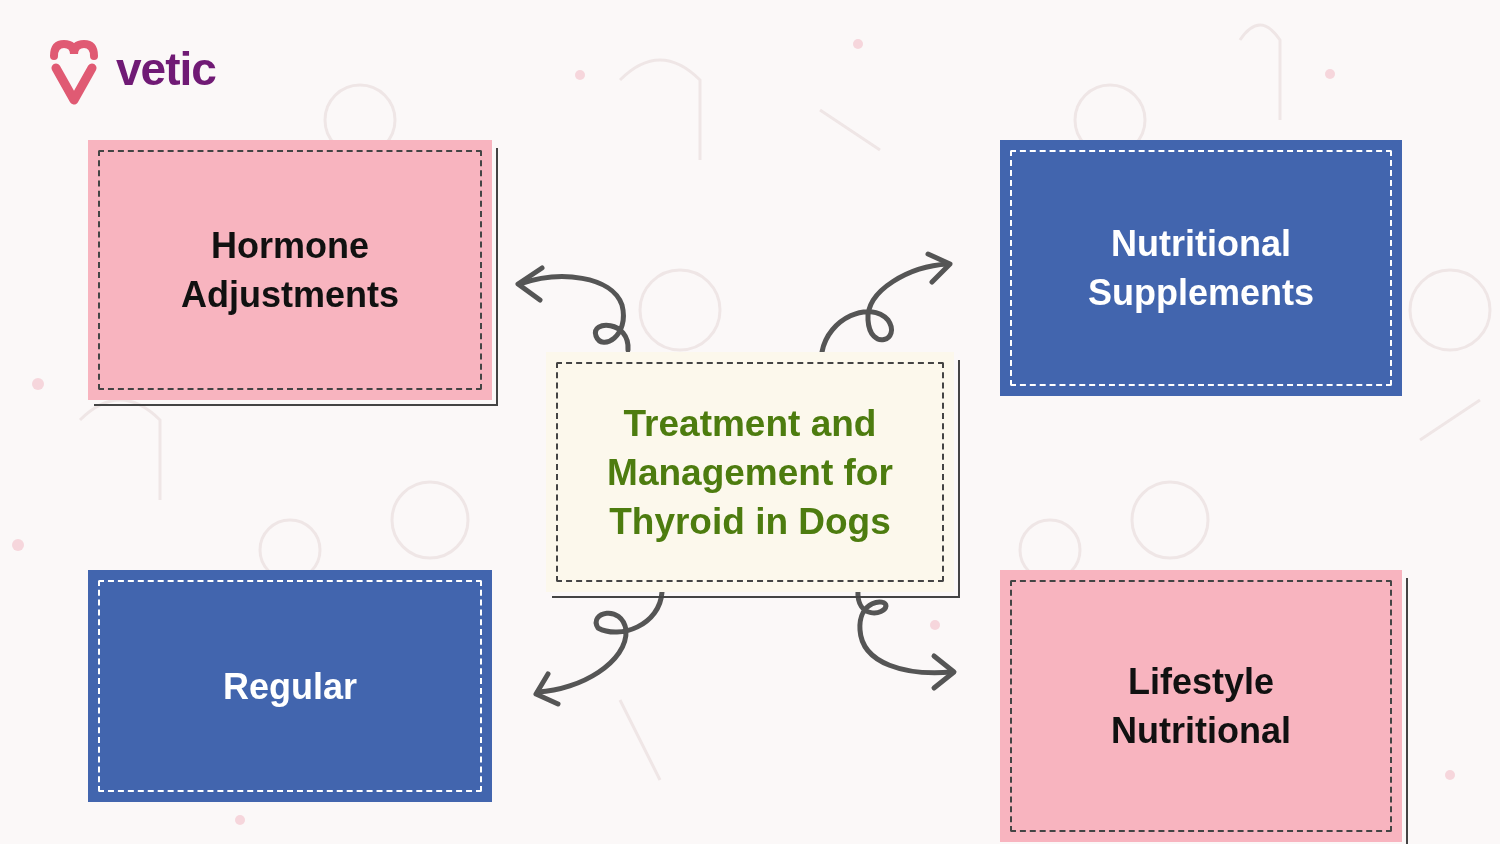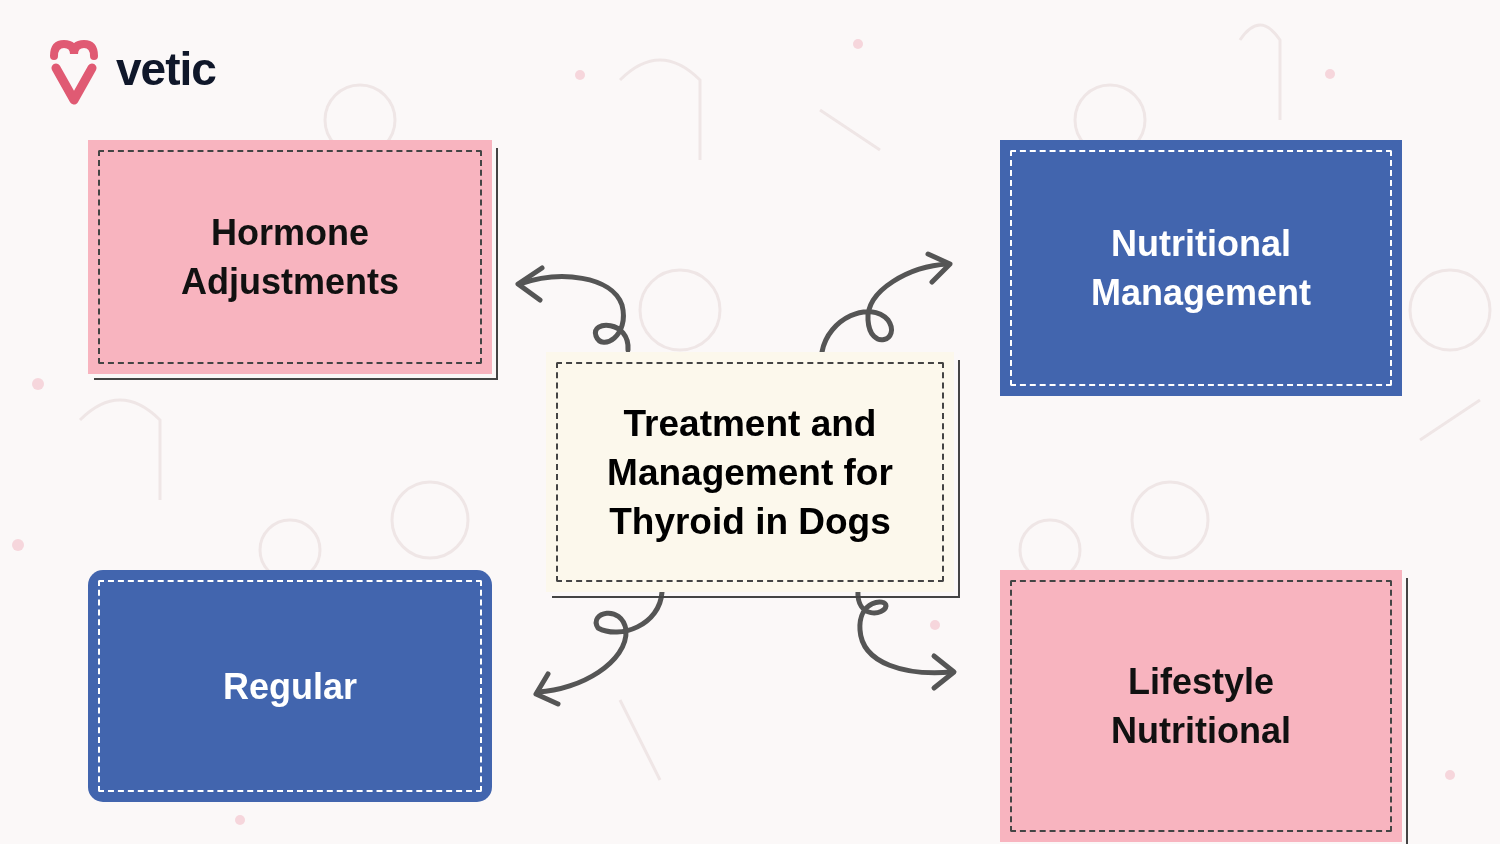--- a/index.html
+++ b/index.html
@@ -43,64 +43,64 @@
     <circle cx="1450" cy="775" r="5"></circle>
       <circle cx="580" cy="75" r="5"></circle>
   </g>
 </svg>
 
 <div class="logo">
   <svg width="56" height="66" viewBox="0 0 56 66">
     <path d="M8 16 Q8 4 18 4 Q28 4 28 14 Q28 4 38 4 Q48 4 48 16" fill="none" stroke="#e05a73" stroke-width="8" stroke-linecap="round"></path>
     <path d="M10 28 L28 60 L46 28" fill="none" stroke="#e05a73" stroke-width="9" stroke-linecap="round" stroke-linejoin="round"></path>
   </svg>
-  <span class="logo-text" style="color:#0f172a">vetic</span>
+  <span class="logo-text" style="color:#701a75">vetic</span>
 </div>
 
 <svg class="arrows" width="1500" height="844">
   <g fill="none" stroke="#555" stroke-width="5" stroke-linecap="round" stroke-linejoin="round">
     <path d="M628 350 C630 320 590 320 596 336 C602 352 630 336 622 305 C612 276 560 270 520 284"></path>
     <path d="M542 268 L518 284 L540 300"></path>
     <path d="M822 352 C828 318 870 300 888 320 C902 340 870 352 868 320 C866 290 910 266 948 264"></path>
     <path d="M928 254 L950 264 L932 282"></path>
     <path d="M662 592 C660 625 620 640 598 628 C588 612 622 604 626 630 C628 662 580 690 538 692"></path>
     <path d="M548 674 L536 694 L558 704"></path>
     <path d="M858 590 C856 620 885 615 886 606 C886 598 858 600 860 630 C862 664 906 676 952 672"></path>
     <path d="M934 656 L954 672 L934 688"></path>
   </g>
 </svg>
 
 <div class="box" style="left:546px;top:352px;width:408px;height:240px;background:#fcf8ec;">
   <div class="shadow" style="border-color:#444;"></div>
   <div class="dash" style="border-color:#444;"></div>
-  <div class="box-text" style="color:#000000;font-size:37px;">
+  <div class="box-text" style="color:#4d7c0f;font-size:37px;">
     <div>Treatment and</div>
     <div>Management for</div>
     <div>Thyroid in Dogs</div>
   </div>
 </div>
 
-<div class="box" style="left:88px;top:140px;width:404px;height:234px;background:#f8b4bf;">
+<div class="box" style="left:88px;top:140px;width:404px;height:260px;background:#f8b4bf;">
   <div class="shadow"></div>
   <div class="dash" style="border-color:#444;"></div>
   <div class="box-text" style="color:#111;">
     <div>Hormone</div>
     <div>Adjustments</div>
   </div>
 </div>
 
 <div class="box" style="left:1000px;top:140px;width:402px;height:256px;background:#4265ae;">
   <div class="dash" style="border-color:#fff;"></div>
   <div class="box-text" style="color:#fff;">
     <div>Nutritional</div>
-    <div>Management</div>
+    <div>Supplements</div>
   </div>
 </div>
 
-<div class="box" style="left:88px;top:570px;width:404px;height:232px;background:#4265ae;border-radius:15px;">
+<div class="box" style="left:88px;top:570px;width:404px;height:232px;background:#4265ae;">
   <div class="dash" style="border-color:#fff;"></div>
   <div class="box-text" style="color:#fff;">
     <div>Regular</div>
   </div>
 </div>
 
 <div class="box" style="left:1000px;top:570px;width:402px;height:272px;background:#f8b4bf;">
   <div class="shadow"></div>
   <div class="dash" style="border-color:#444;"></div>
   <div class="box-text" style="color:#111;">

